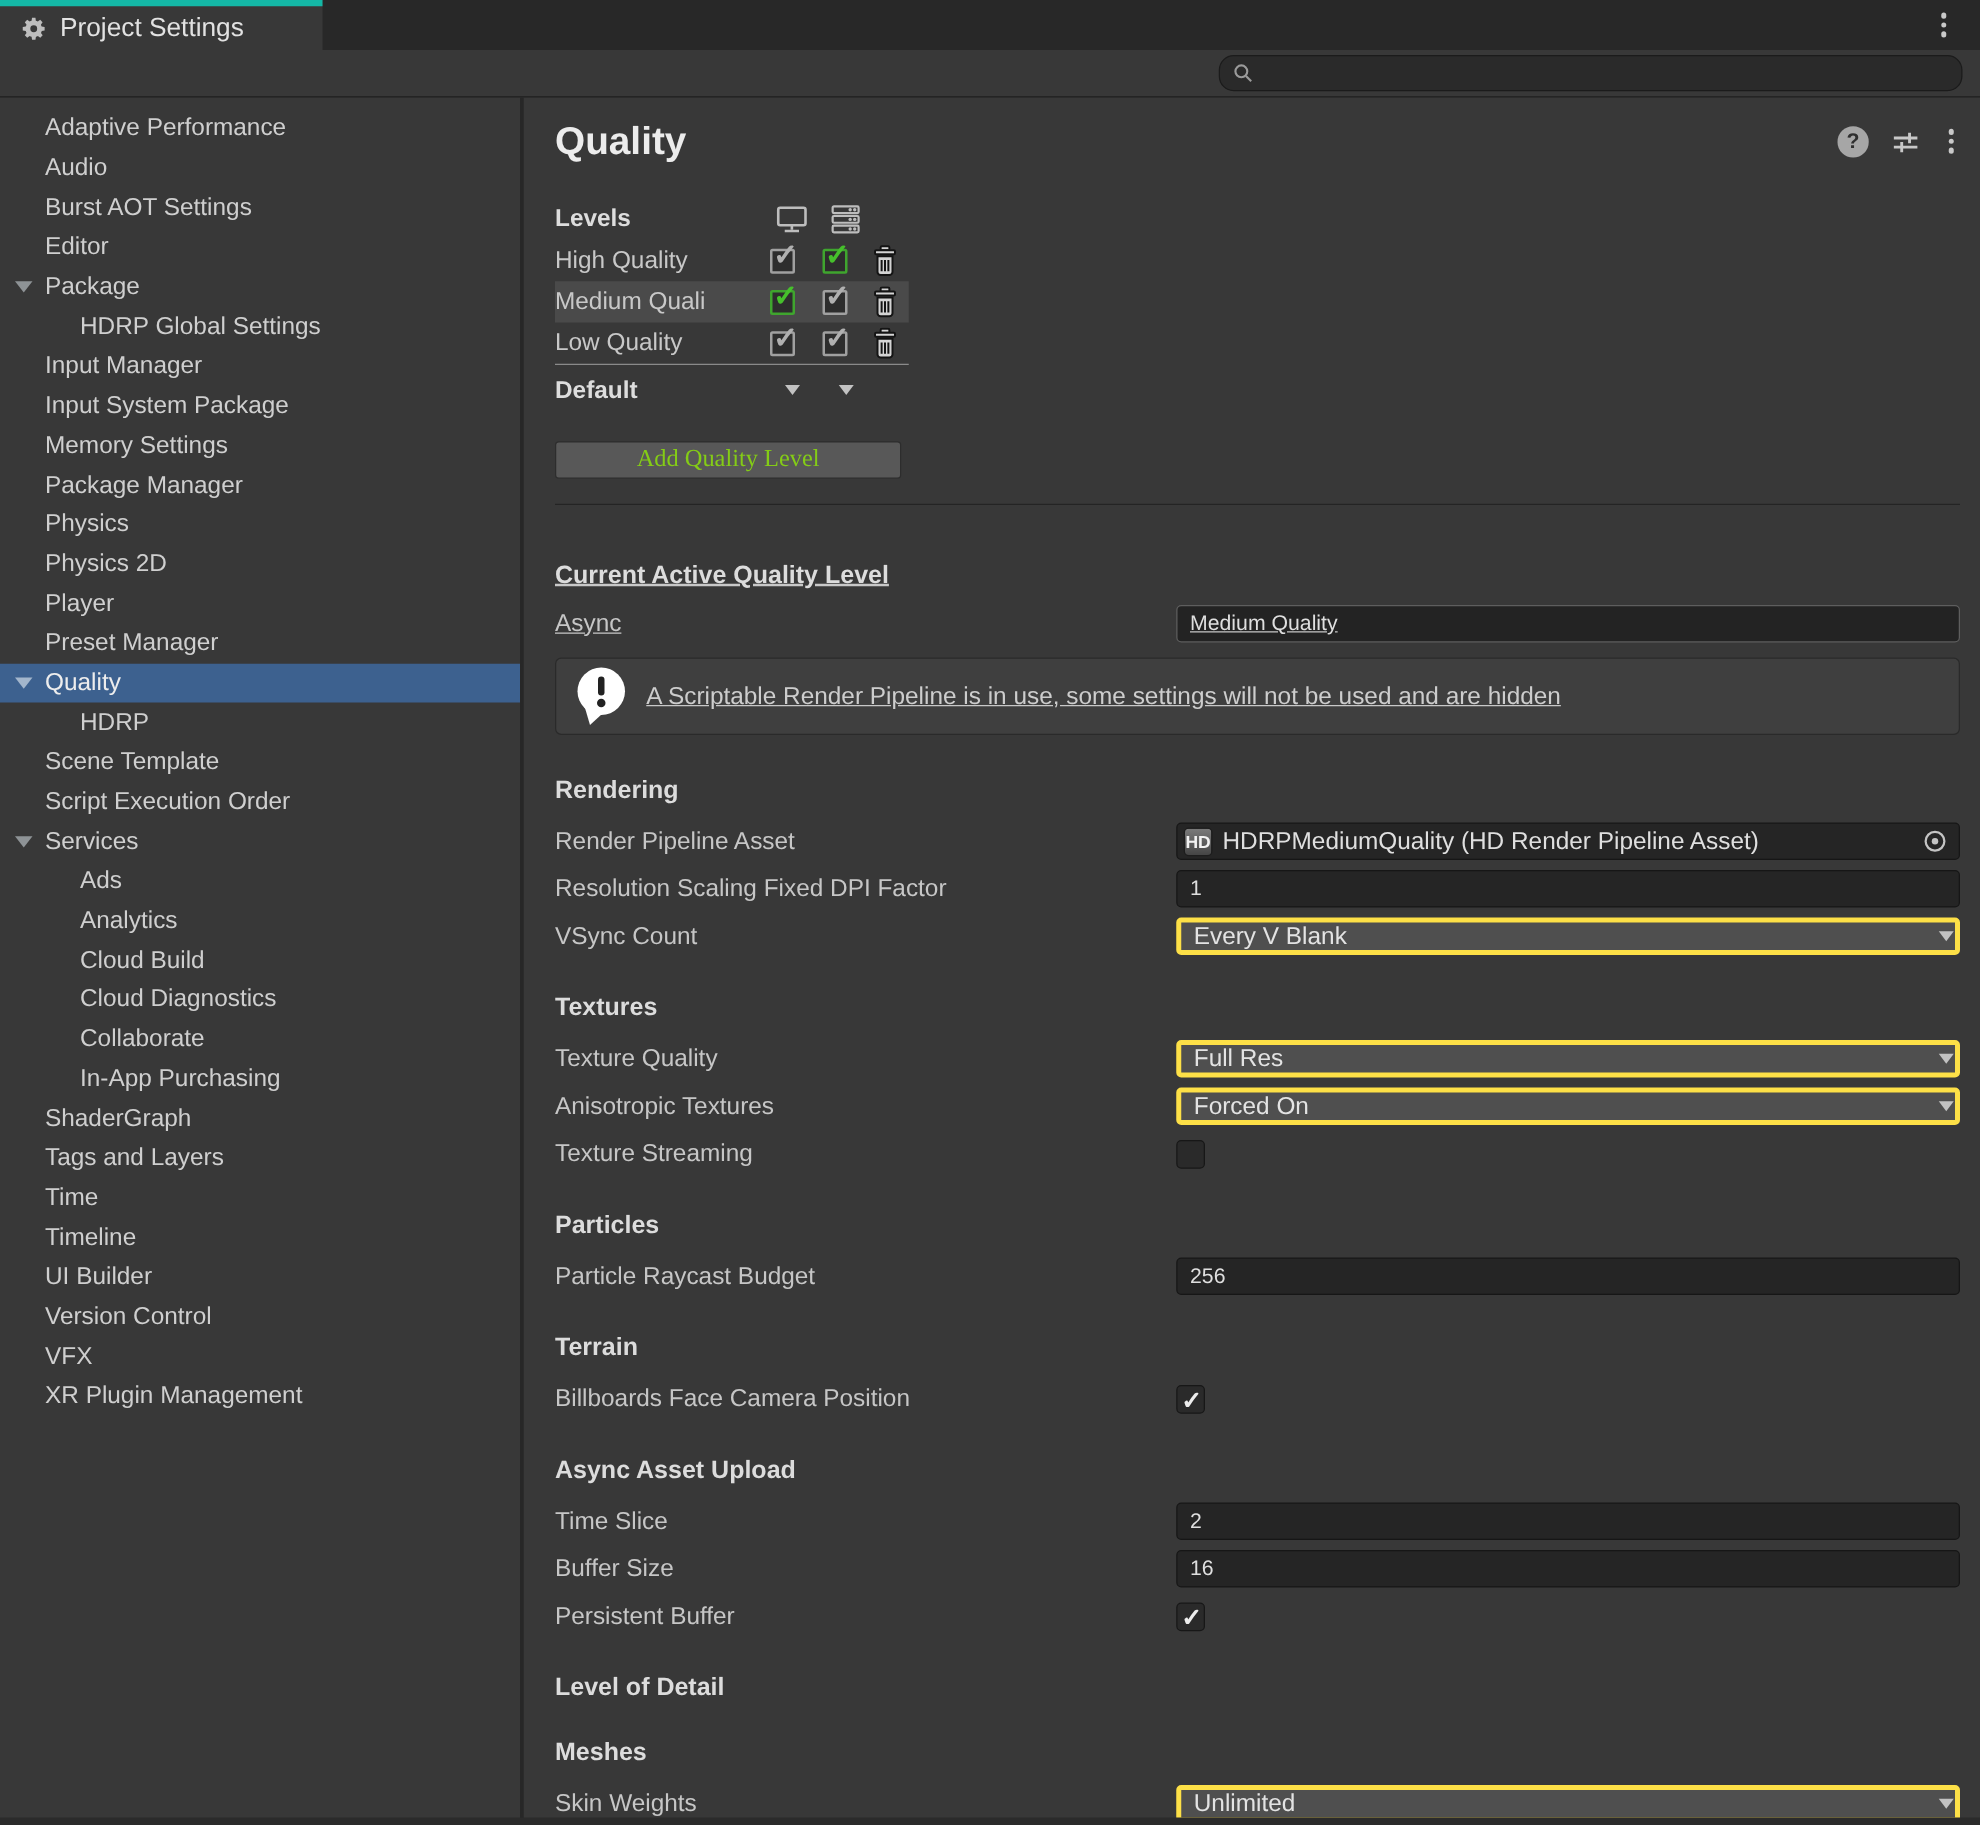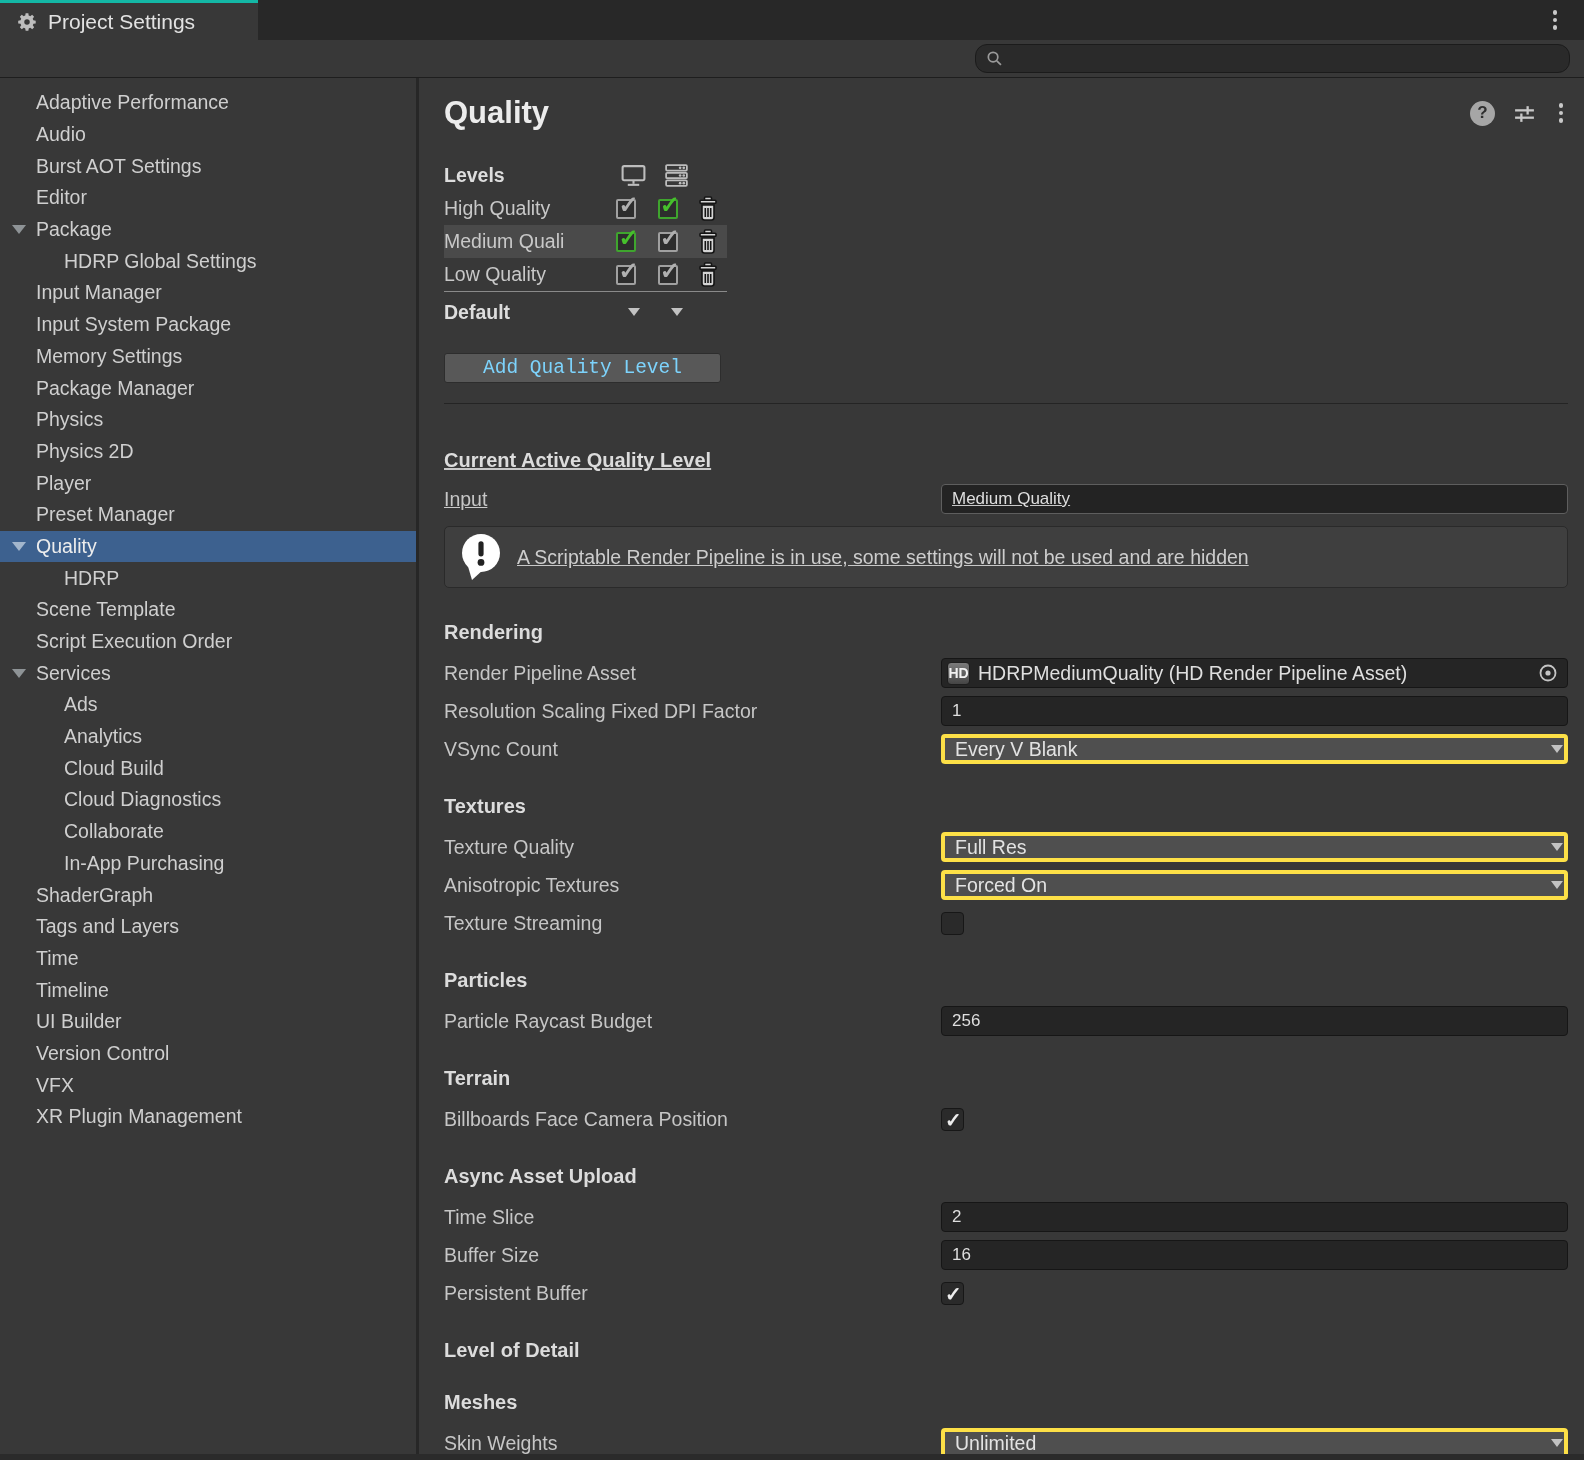--- a/index.html
+++ b/index.html
@@ -7,21 +7,21 @@
   body {
     background:#383838;
     font-family:"Liberation Sans", sans-serif;
     color:#C8C8C8;
     position:relative;
   }
 
   
   .tabbar { height:40px; background:#282828; display:flex; align-items:stretch; position:relative; }
   .tab {
-    width:258px; background:#383838; border-top:3px solid #14b8a6;
+    width:258px; background:#383838; border-top:5px solid #14b8a6;
     display:flex; align-items:center; gap:10px; padding-left:16px;
   }
   .tab-title { font-size:21px; color:#E2E2E2; }
   .kebab { display:flex; flex-direction:column; justify-content:center; gap:3px; width:14px; cursor:pointer; }
   .kebab i { width:4.5px; height:4.5px; border-radius:50%; background:#C9C9C9; display:block; margin:0 auto; }
   .window-kebab { position:absolute; right:22px; top:0; height:40px; }
 
   
   .toolbar { height:38px; background:#383838; border-bottom:1px solid #1E1E1E; position:relative; }
   .search {
@@ -66,21 +66,21 @@
   .lvl-cb { position:relative; width:20px; height:20px; border:2px solid #A0A0A0; background:#2D2D2D; border-radius:2px; cursor:pointer; }
   .lvl-cb::after { content:"✓"; position:absolute; left:0; top:-9px; font-size:24px; font-weight:bold; color:#B0B0B0; line-height:1.1; }
   .lvl-cb.active { border-color:#3FA52E; }
   .lvl-cb.active::after { color:#46C02C; }
   .trash { cursor:pointer; display:flex; }
   .lvl-default { height:40px; }
   .caret { width:0; height:0; border-left:6.5px solid transparent; border-right:6.5px solid transparent; border-top:8px solid #C2C2C2; display:block; }
   .add-btn {
     display:block; margin-top:21px; width:277px; height:30px;
     background:#585858; border:1px solid #2D2D2D; border-radius:3px;
-    color:#7dd3fc; font-size:19.5px; font-family:Liberation Mono, monospace; cursor:pointer;
+    color:#84cc16; font-size:19.5px; font-family:Liberation Serif, serif; cursor:pointer;
   }
   .big-divider { border-top:1px solid #242424; margin-top:20px; }
 
   
   .active-section { margin-top:42px;text-decoration:underline; }
   .sec-head { font-size:20px; font-weight:bold; color:#DCDCDC; height:28px; line-height:28px; margin-bottom:8px; }
   .active-section .sec-head { margin-bottom:0; }
   .row { display:flex; align-items:center; height:38px; }
   .name-row { margin-top:6px; }
   .row-label { width:497px; flex-shrink:0; font-size:19.5px; color:#C6C6C6; white-space:nowrap; overflow:hidden; }
@@ -428,21 +428,21 @@
           </span>
       </div>
       <button class="add-btn">Add Quality Level</button>
     </div>
 
     <div class="big-divider"></div>
 
     <div class="active-section">
       <div class="sec-head">Current Active Quality Level</div>
       <div class="row name-row">
-        <span class="row-label">Input</span>
+        <span class="row-label">Async</span>
         <div class="textfield focus">
           <span>Medium Quality</span>
         </div>
       </div>
       <div class="infobox">
         <span class="info-icon">
           <svg width="46" height="50" viewBox="0 0 23 25">
             <circle cx="11.5" cy="10.5" r="9.5" fill="#FFFFFF"></circle>
             <path d="M4.5 15.5 L7 24 L13 18.5 Z" fill="#FFFFFF"></path>
             <rect x="10.2" y="4.6" width="2.6" height="7.6" rx="1.3" fill="#222222"></rect>

